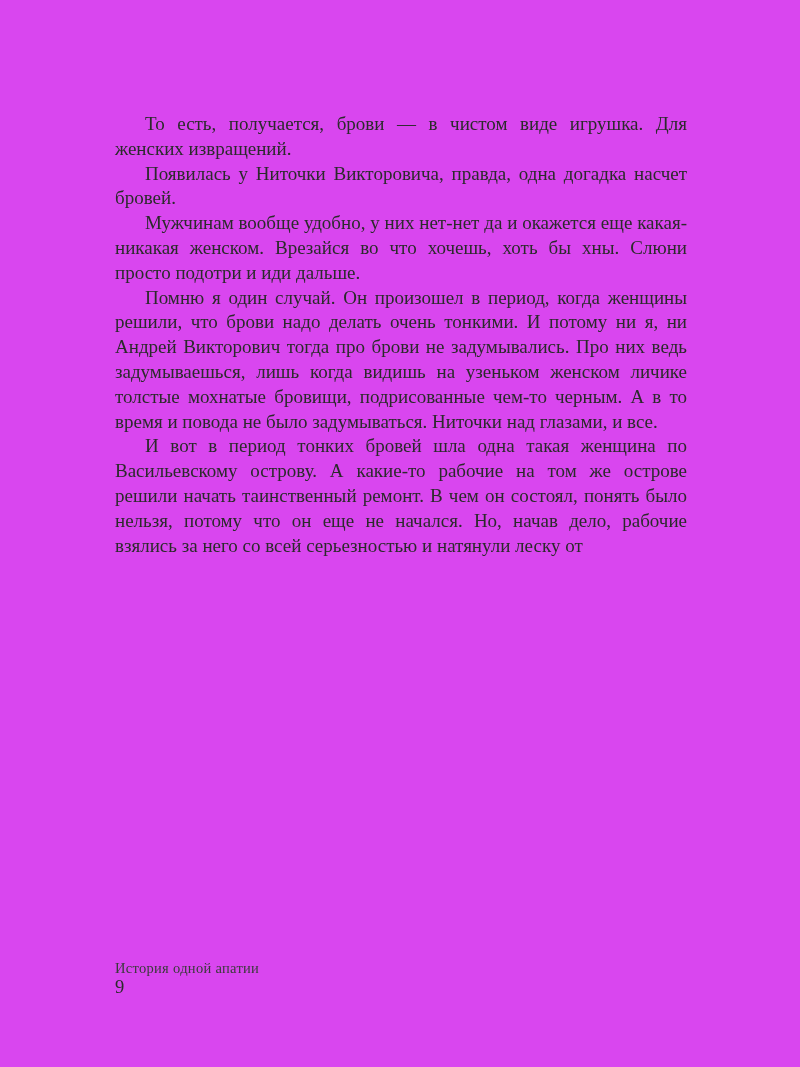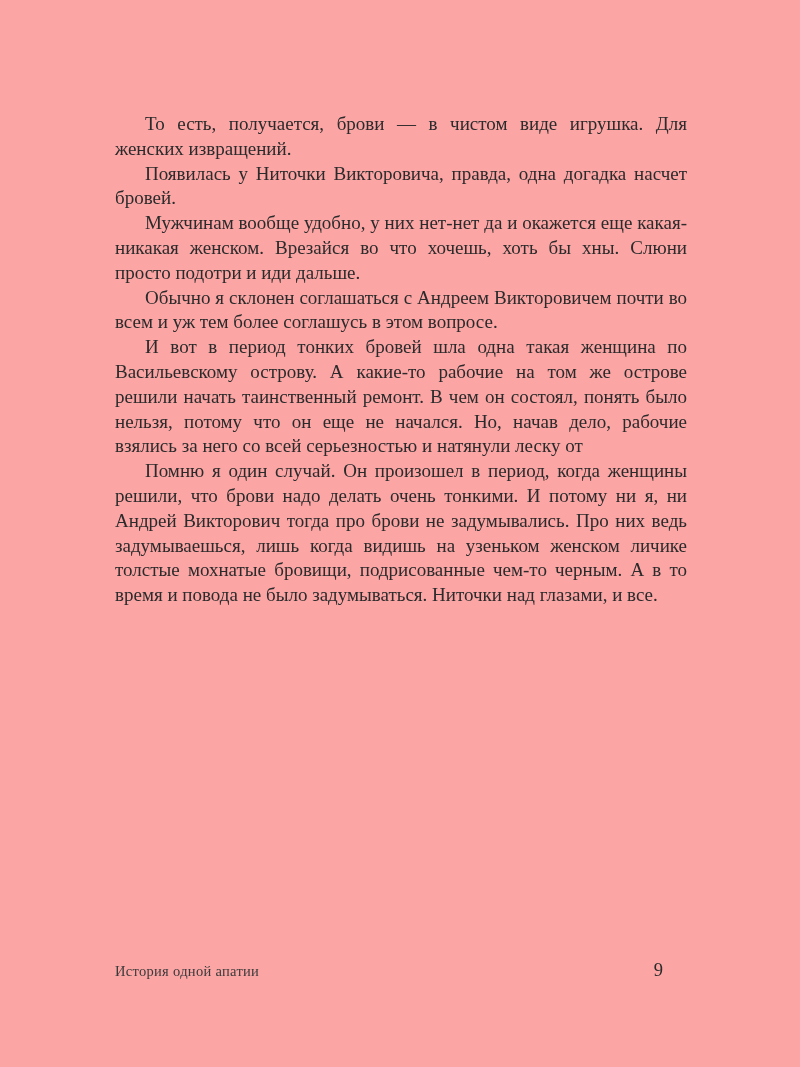--- a/index.html
+++ b/index.html
@@ -9,21 +9,21 @@
   body {
     width: 800px;
     height: 1067px;
     background: #ffffff;
     position: relative;
     font-family: "Liberation Serif", "DejaVu Serif", serif;
   }
   .page {
     position: absolute;
     inset: 0;
-    background: #fca5a5;
+    background: #d946ef;
     overflow: hidden;
   }
   .text-block {
     position: absolute;
     left: 115px;
     top: 112px;
     width: 572px;
     color: #2b2b2b;
     font-size: 19px;
     line-height: 24.8px;
@@ -38,41 +38,41 @@
     text-indent: 30px;
   }
   .footer {
     position: absolute;
     left: 115px;
     width: 572px;
     top: 960px;
     display: flex;
     justify-content: space-between;
     align-items: baseline;
+    flex-direction: column;
   }
   .running-title {
     font-size: 14.5px;
     letter-spacing: 0.3px;
     color: #3a3a3a;
   }
   .page-number {
     font-size: 18.5px;
     margin-right: 24px;
     color: #2b2b2b;
   }
 </style>
 </head>
 <body>
 
 <div class="page">
   <div class="text-block">
     <p>То есть, получается, брови — в чистом виде игрушка. Для женских извращений.</p>
     <p>Появилась у Ниточки Викторовича, правда, одна догадка насчет бровей.</p>
     <p>Мужчинам вообще удобно, у них нет-нет да и окажется еще какая-никакая женском. Врезайся во что хочешь, хоть бы хны. Слюни просто подотри и иди дальше.</p>
-    <p>Обычно я склонен соглашаться с Андреем Викторовичем почти во всем и уж тем более соглашусь в этом вопросе.</p>
+    <p>Помню я один случай. Он произошел в период, когда женщины решили, что брови надо делать очень тонкими. И потому ни я, ни Андрей Викторович тогда про брови не задумывались. Про них ведь задумываешься, лишь когда видишь на узеньком женском личике толстые мохнатые бровищи, подрисованные чем-то черным. А в то время и повода не было задумываться. Ниточки над глазами, и все.</p>
     <p>И вот в период тонких бровей шла одна такая женщина по Васильевскому острову. А какие-то рабочие на том же острове решили начать таинственный ремонт. В чем он состоял, понять было нельзя, потому что он еще не начался. Но, начав дело, рабочие взялись за него со всей серьезностью и натянули леску от</p>
-    <p>Помню я один случай. Он произошел в период, когда женщины решили, что брови надо делать очень тонкими. И потому ни я, ни Андрей Викторович тогда про брови не задумывались. Про них ведь задумываешься, лишь когда видишь на узеньком женском личике толстые мохнатые бровищи, подрисованные чем-то черным. А в то время и повода не было задумываться. Ниточки над глазами, и все.</p>
   </div>
   <div class="footer">
     <span class="running-title">История одной апатии</span>
     <span class="page-number">9</span>
   </div>
 </div>
 
 </body></html>

